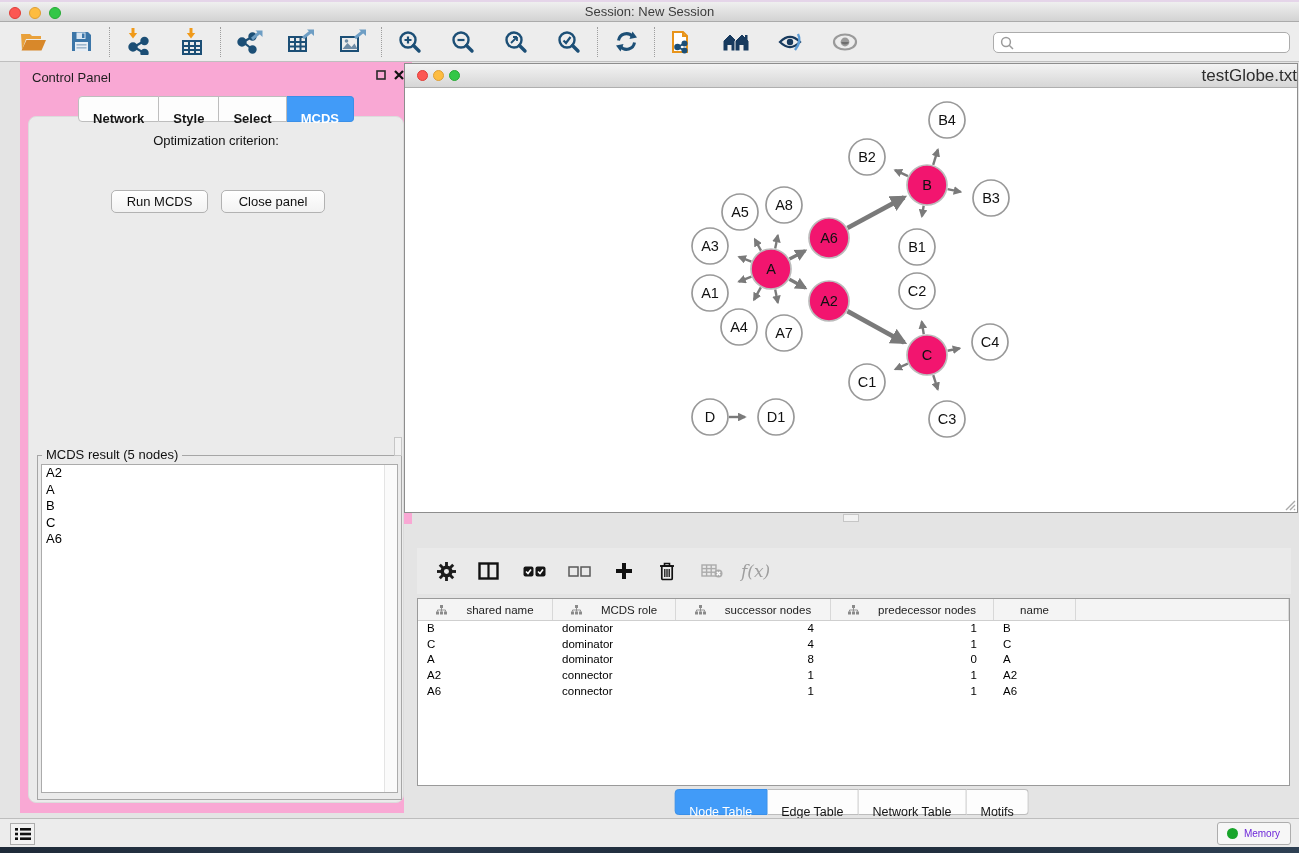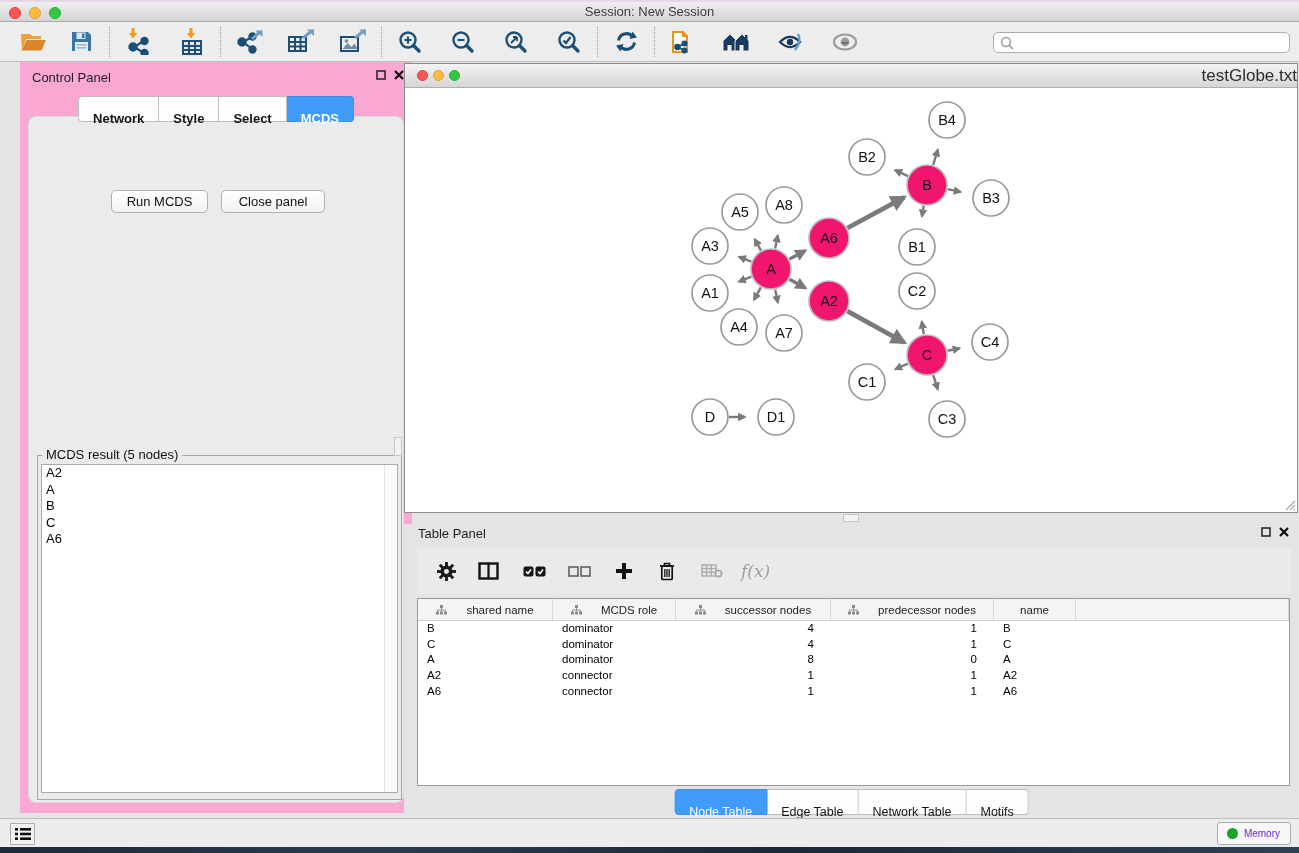--- a/index.html
+++ b/index.html
@@ -306,20 +306,21 @@
         </svg>
       </div>
     </div>
     <div id="cp-card"></div>
     <div id="cp-tabs" class="seg-tabs">
         <div class="seg-tab">Network</div>
         <div class="seg-tab">Style</div>
         <div class="seg-tab">Select</div>
         <div class="seg-tab selected">MCDS</div>
       </div>
+    <div id="opt-label">Optimization criterion:</div>
     <div id="run-btn" class="cp-btn">Run MCDS</div>
     <div id="close-btn" class="cp-btn">Close panel</div>
     <div id="result-box">
       <div id="result-legend">MCDS result (5 nodes)</div>
       <div id="result-list">
         <div id="result-items">
             <div class="result-item">A2</div>
             <div class="result-item">A</div>
             <div class="result-item">B</div>
             <div class="result-item">C</div>
@@ -454,31 +455,20 @@
         </svg>
     </div>
     <svg id="nw-resize" viewBox="0 0 13 13">
       <path d="M12 3 L3 12 M12 7 L7 12 M12 11 L11 12" stroke="#AAA" stroke-width="1.4" fill="none"></path>
     </svg>
   </div>
 
   <div class="h-grip"></div>
 
   <div id="table-panel">
-    <div class="panel-head">
-      <div class="panel-title" style="left:14px; top:2px;">Table Panel</div>
-      <div class="panel-icons" style="right:10px; top:3px;">
-        <svg width="10" height="10" viewBox="0 0 10 10">
-          <rect x="1" y="1" width="8" height="8" fill="none" stroke="#2A2A2A" stroke-width="1.6"></rect>
-        </svg>
-        <svg width="10" height="10" viewBox="0 0 10 10">
-          <path d="M1 1 L9 9 M9 1 L1 9" stroke="#111" stroke-width="2.2"></path>
-        </svg>
-      </div>
-    </div>
 
     <div id="tp-toolbar">
       <div class="tp-btn" style="margin-right:22px;">
         <svg width="19" height="19" viewBox="0 0 16 16">
           <g fill="#1C1C1C">
             <rect x="6.8" y="0" width="2.4" height="16"></rect>
             <rect x="0" y="6.8" width="16" height="2.4"></rect>
             <rect x="6.8" y="0" width="2.4" height="16" transform="rotate(45 8 8)"></rect>
             <rect x="6.8" y="0" width="2.4" height="16" transform="rotate(-45 8 8)"></rect>
             <circle cx="8" cy="8" r="5.1"></circle>

